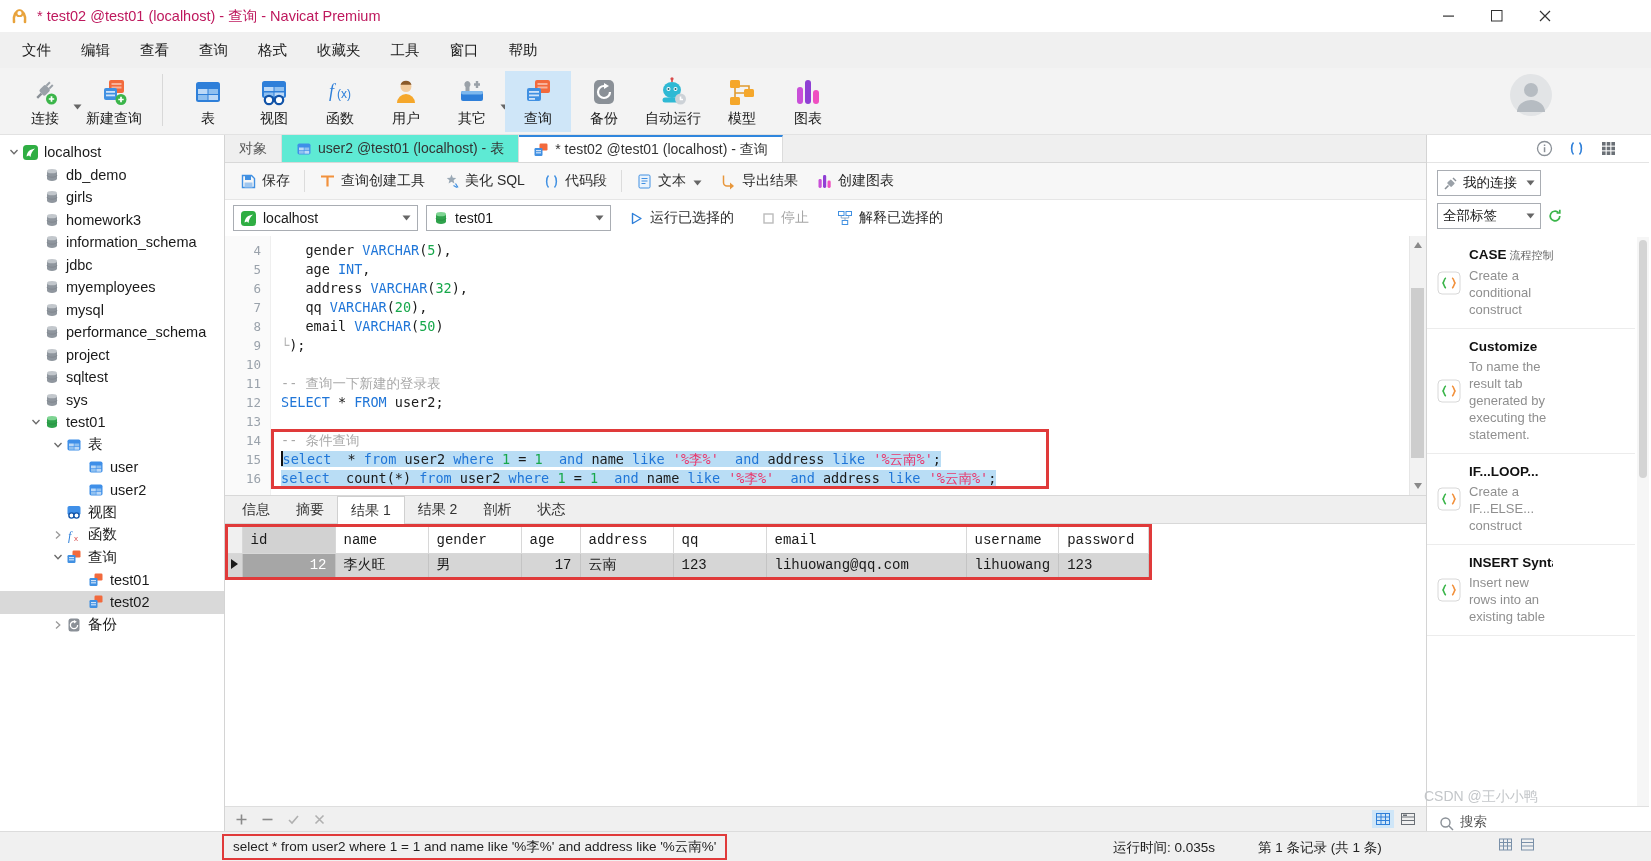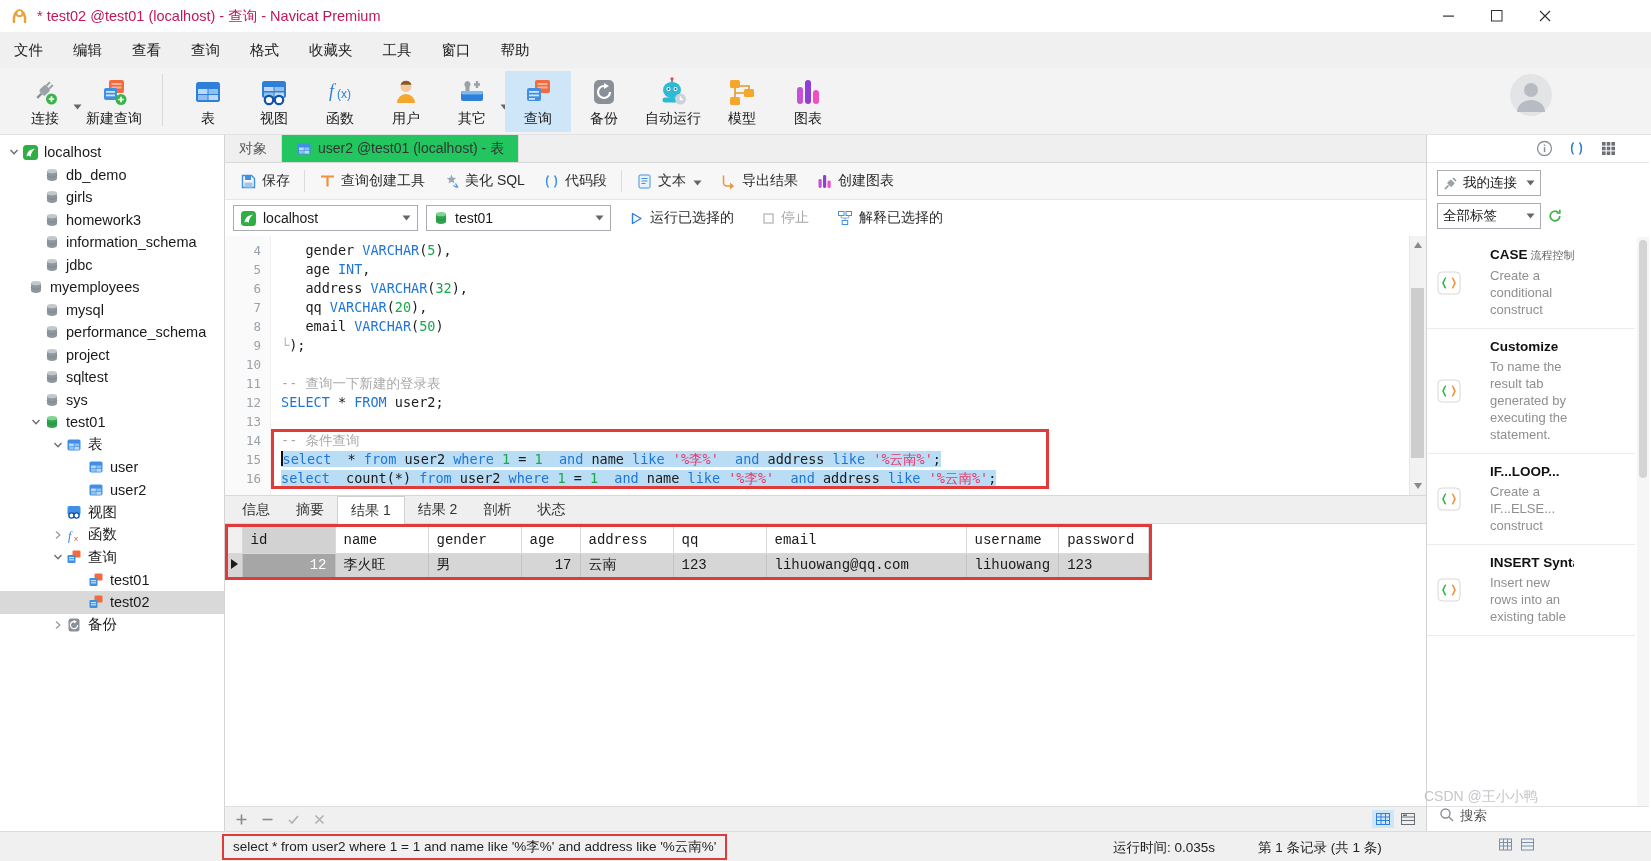--- a/index.html
+++ b/index.html
@@ -6,21 +6,21 @@
   html,body { width:1651px; height:861px; overflow:hidden; }
   body { font-family:"Liberation Sans","DejaVu Sans",sans-serif; font-size:14px; color:#1a1a1a; background:#fff; position:relative; }
 
   
   .titlebar { height:32px; display:flex; align-items:center; padding-left:10px; background:#fff; }
   .titlebar .title { margin-left:8px; font-size:14.5px; color:#be185d; }
   .win-controls { margin-left:auto; margin-right:82px; display:flex; }
   .win-btn { width:48px; height:30px; display:flex; align-items:center; justify-content:center; }
 
   
-  .menubar { height:36px; background:#f0f0f0; display:flex; align-items:center; padding-left:14px; }
+  .menubar { height:36px; background:#f0f0f0; display:flex; align-items:center; padding-left:22px; }
   .menu-item { margin-right:30px; font-size:14.5px; color:#1a1a1a; }
 
   
   .toolbar { height:67px; background:#f3f3f3; display:flex; align-items:flex-start; padding:3px 0 0 12px; position:relative; border-bottom:1px solid #e2e2e2; }
   .tool-btn { min-width:66px; height:61px; padding:0 8px; display:flex; flex-direction:column; align-items:center; justify-content:center; gap:2px; font-size:14px; position:relative; }
   .tool-btn.active { background:#cfe6f8; }
   .tool-caret { position:absolute; right:-4px; top:26px; }
   .tool-sep { width:1px; height:52px; background:#d8d8d8; margin:3px 12px 0 12px; }
   .avatar { position:absolute; right:98px; top:5px; }
 
@@ -30,21 +30,21 @@
   .tree-row { height:22.5px; display:flex; align-items:center; font-size:14.5px; white-space:nowrap; }
   .tree-row.selected { background:#d9d9d9; }
   .tree-chevron { width:16px; display:inline-flex; justify-content:center; flex:none; }
   .tree-spacer { width:16px; flex:none; }
   .tree-ic { width:20px; display:inline-flex; flex:none; }
   .tree-label { margin-left:2px; }
 
   .main { width:1201px; display:flex; flex-direction:column; background:#fff; }
 
   .tabstrip { height:28px; background:#efefef; border-bottom:1px solid #d8d8d8; display:flex; }
-  .tab { display:flex; align-items:center; gap:6px; padding:0 14px; border-right:1px solid #dcdcdc; font-size:14px; color:#333; background:#22c55e; }
+  .tab { display:flex; align-items:center; gap:6px; padding:0 14px; border-right:1px solid #dcdcdc; font-size:14px; color:#333; background:#5eead4; }
   .tab.first { background:#efefef; color:#555; }
   .tab.active { background:#fff; border-top:2px solid #2f86dd; }
 
   .qtoolbar { height:37px; background:#f7f7f7; border-bottom:1px solid #e6e6e6; display:flex; align-items:center; padding-left:6px; font-size:14px; color:#2b2b2b; }
   .qt-btn { display:flex; align-items:center; gap:5px; padding:0 9px; height:28px; }
   .qt-sep { width:1px; height:22px; background:#dcdcdc; margin:0 5px; }
   .qt-caret { margin-left:2px; }
 
   .connrow { height:36px; background:#fff; display:flex; align-items:center; padding-left:8px; gap:8px; }
   .selectbox { width:185px; height:26px; border:1px solid #a9adb3; background:#fff; display:flex; align-items:center; padding:0 6px; gap:6px; font-size:14px; }
@@ -100,28 +100,28 @@
   .sb-icons { position:absolute; left:1498px; top:5px; display:flex; gap:7px; }
 
   
   .rightpanel { width:223px; border-left:1px solid #d4d4d4; background:#fff; display:flex; flex-direction:column; position:relative; }
   .rp-icons { height:28px; display:flex; justify-content:flex-end; align-items:center; gap:15px; padding-right:32px; border-bottom:1px solid #e4e4e4; }
   .rp-row { display:flex; align-items:center; margin:7px 10px 0 10px; gap:6px; }
   .rp-select { width:104px; height:26px; border:1px solid #a9adb3; display:flex; align-items:center; gap:5px; padding:0 5px; font-size:13.5px; background:#fff; }
   .rp-select .caret { margin-left:auto; }
   .rp-list { flex:1; margin-top:8px; overflow:hidden; position:relative; padding-right:14px; }
   .snippet { display:flex; gap:8px; padding:10px 0 10px 10px; border-bottom:1px solid #ececec; }
-  .sn-text { width:84px; overflow:hidden;margin-left:21px; }
+  .sn-text { width:84px; overflow:hidden; }
   .sn-title { font-size:13.5px; white-space:nowrap; overflow:hidden; color:#111; }
   .sn-title b { font-weight:bold; }
   .sn-suffix { font-size:11px; color:#666; font-weight:normal; }
   .sn-desc { margin-top:4px; color:#8f8f8f; font-size:13px; line-height:17px; }
   .rp-scroll { position:absolute; right:0; top:0; bottom:0; width:12px; background:#f6f6f6; }
   .rp-thumb { position:absolute; left:2px; top:3px; width:8px; height:238px; background:#d4d4d4; border-radius:4px; }
-  .rp-search { height:25px; border-top:1px solid #e0e0e0; display:flex; align-items:flex-start; gap:6px; padding-left:12px; color:#555; font-size:13.5px; }
+  .rp-search { height:25px; border-top:1px solid #e0e0e0; display:flex; align-items:flex-end; gap:6px; padding-left:12px; color:#555; font-size:13.5px; }
 
   .watermark { position:absolute; left:1424px; top:788px; color:#c3c6c9; font-size:14px; z-index:30; pointer-events:none; }
 
   .ic { display:inline-flex; align-items:center; justify-content:center; }
 </style>
 </head>
 <body>
 
 <div class="titlebar">
   <span class="ic">
@@ -396,21 +396,21 @@
         <span class="tree-spacer"></span>
         <span class="tree-ic">
           <svg width="16" height="16">
             <path d="M3 4.2 v7.6 c0 1.2 2.2 2.2 5 2.2 s5 -1 5 -2.2 V4.2" fill="#8f969e"></path>
             <ellipse cx="8" cy="4.2" rx="5" ry="2.1" fill="#c2c7cc"></ellipse>
             <path d="M3 8 c0 1.2 2.2 2.2 5 2.2 s5 -1 5 -2.2" fill="none" stroke="#7d848c" stroke-width="0.8"></path>
           </svg>
         </span>
         <span class="tree-label">jdbc</span>
       </div>
-      <div class="tree-row" style="padding-left:12px">
+      <div class="tree-row" style="padding-left:28px">
         <span class="tree-spacer"></span>
         <span class="tree-ic">
           <svg width="16" height="16">
             <path d="M3 4.2 v7.6 c0 1.2 2.2 2.2 5 2.2 s5 -1 5 -2.2 V4.2" fill="#8f969e"></path>
             <ellipse cx="8" cy="4.2" rx="5" ry="2.1" fill="#c2c7cc"></ellipse>
             <path d="M3 8 c0 1.2 2.2 2.2 5 2.2 s5 -1 5 -2.2" fill="none" stroke="#7d848c" stroke-width="0.8"></path>
           </svg>
         </span>
         <span class="tree-label">myemployees</span>
       </div>
@@ -618,20 +618,31 @@
           <span class="ic">
             <svg width="16" height="16">
               <rect x="1.5" y="2.5" width="13" height="11" rx="1.8" fill="#3f8fe8"></rect>
               <rect x="3" y="6.5" width="4.8" height="2.8" fill="#bcd9f7"></rect>
               <rect x="8.4" y="6.5" width="4.8" height="2.8" fill="#8fc0f0"></rect>
               <rect x="3" y="9.9" width="4.8" height="2.8" fill="#8fc0f0"></rect>
               <rect x="8.4" y="9.9" width="4.8" height="2.8" fill="#bcd9f7"></rect>
             </svg>
           </span>
           <span>user2 @test01 (localhost) - 表</span>
+        </div>
+        <div class="tab active">
+          <span class="ic">
+            <svg width="16" height="16">
+              <rect x="6.5" y="1.5" width="8" height="7" rx="1.2" fill="#f26a3d"></rect>
+              <rect x="1.5" y="6" width="8" height="8" rx="1.2" fill="#4090e2"></rect>
+              <rect x="3" y="8" width="5" height="1.2" fill="#cfe3f9"></rect>
+              <rect x="3" y="10.2" width="5" height="1.2" fill="#cfe3f9"></rect>
+            </svg>
+          </span>
+          <span>* test02 @test01 (localhost) - 查询</span>
         </div>
       </div>
     <div class="qtoolbar" id="qtoolbar">
         <div class="qt-btn">
           <span class="ic">
             <svg width="17" height="17">
               <path d="M2.5 2.5 h9 l3 3 v9 h-12 Z" fill="none" stroke="#4090e2" stroke-width="1.4"></path>
               <rect x="5" y="2.5" width="6" height="4.5" fill="#4090e2"></rect>
               <rect x="4.5" y="9.5" width="8" height="5" fill="#9ec6ef"></rect>
             </svg>

